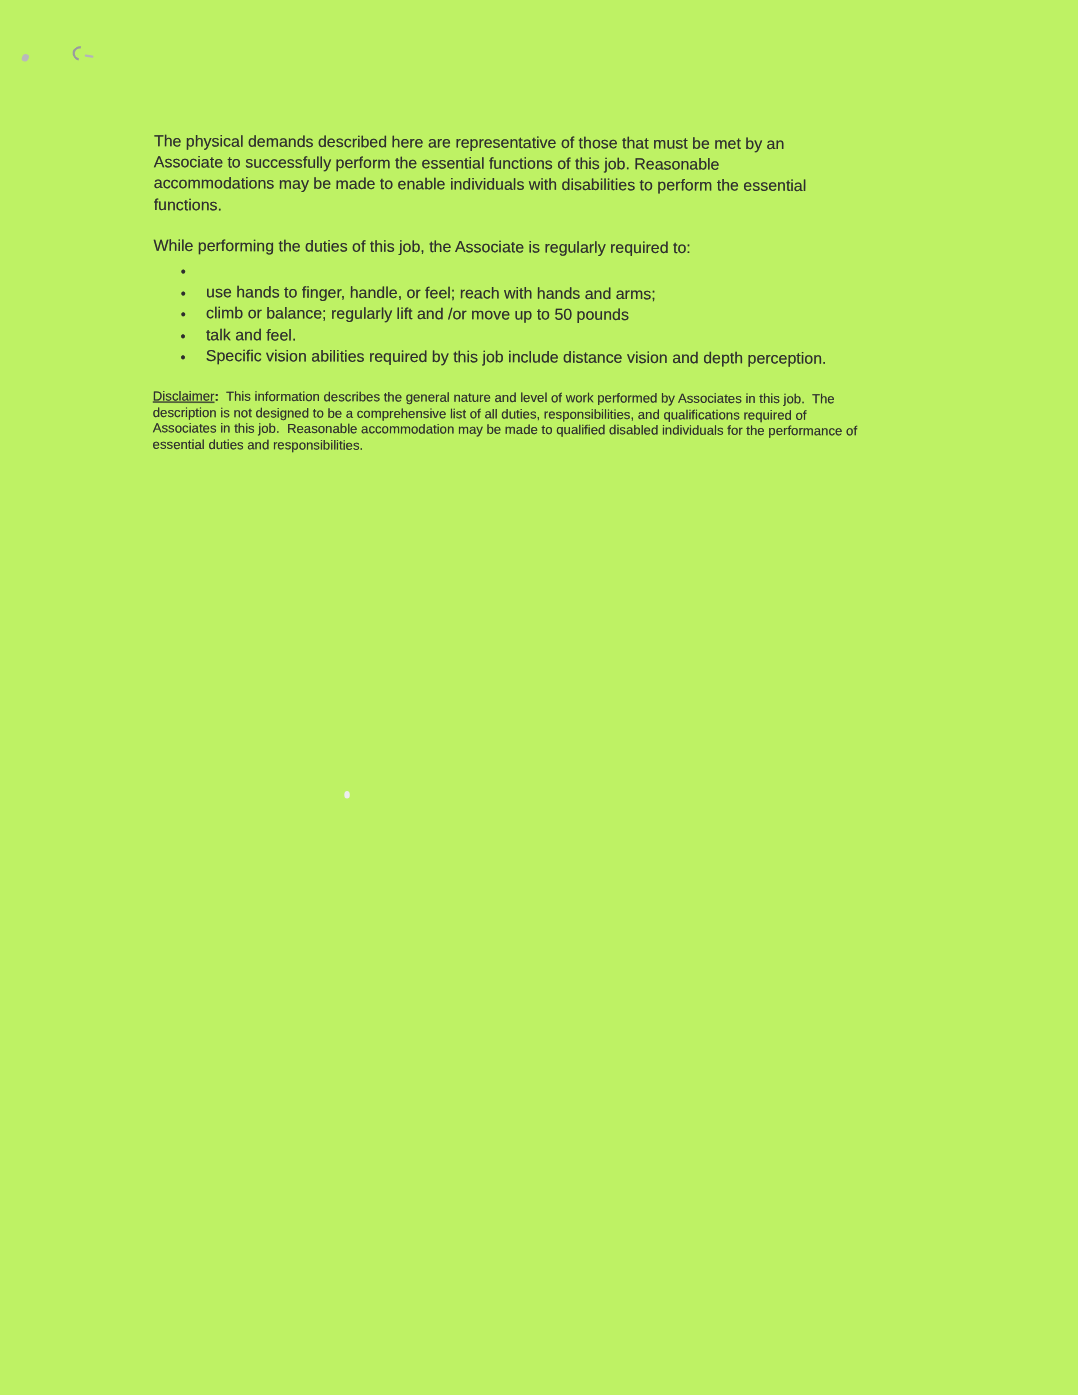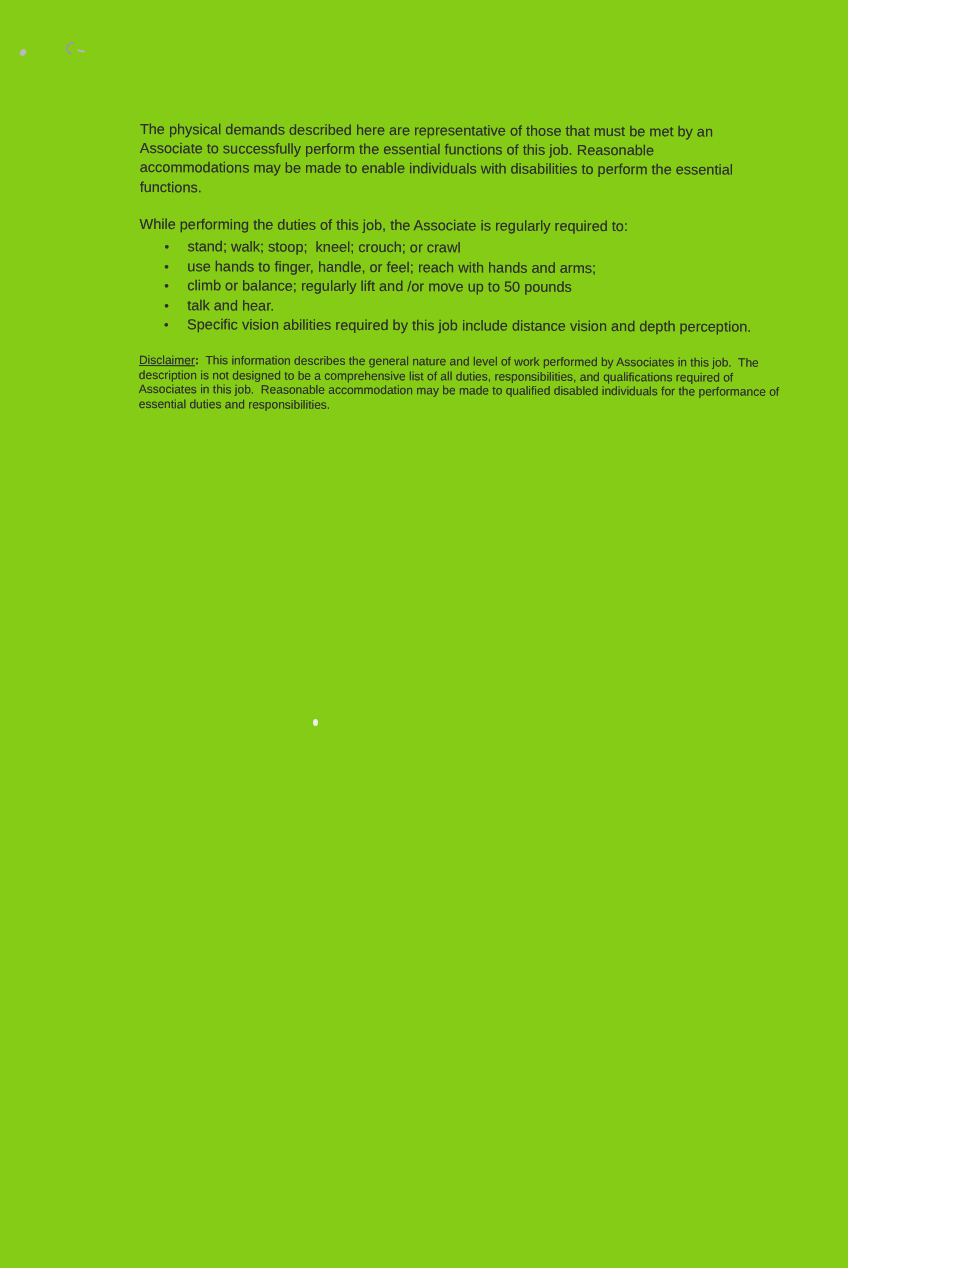--- a/index.html
+++ b/index.html
@@ -5,23 +5,23 @@
   * { margin: 0; padding: 0; box-sizing: border-box; }
   html, body {
     width: 980px;
     height: 1268px;
     background: #ffffff;
     font-family: "Liberation Sans", sans-serif;
     overflow: hidden;
   }
   .page {
     position: relative;
-    width: 848px;
+    width: 980px;
     height: 1268px;
-    background: #84cc16;
+    background: #bef264;
   }
   
   .doc-content {
     position: absolute;
     left: 140px;
     top: 120px;
     width: 690px;
     color: #2e2e2e;
     transform: rotate(0.25deg);
     transform-origin: 0 0;
@@ -118,33 +118,32 @@
       <div class="line">functions.</div>
     </div>
 
     <div class="body-text para-2">
       <div class="line">While performing the duties of this job, the Associate is regularly required to:</div>
     </div>
 
     <div class="body-text bullet-list">
       <div class="bullet-row">
         <span class="bullet-glyph">•</span>
-        <span class="line">stand; walk; stoop;  kneel; crouch; or crawl</span>
       </div>
       <div class="bullet-row">
         <span class="bullet-glyph">•</span>
         <span class="line">use hands to finger, handle, or feel; reach with hands and arms;</span>
       </div>
       <div class="bullet-row">
         <span class="bullet-glyph">•</span>
         <span class="line">climb or balance; regularly lift and /or move up to 50 pounds</span>
       </div>
       <div class="bullet-row">
         <span class="bullet-glyph">•</span>
-        <span class="line">talk and hear.</span>
+        <span class="line">talk and feel.</span>
       </div>
       <div class="bullet-row">
         <span class="bullet-glyph">•</span>
         <span class="line">Specific vision abilities required by this job include distance vision and depth perception.</span>
       </div>
     </div>
 
     <div class="disclaimer">
       <div class="line"><span class="disclaimer-label">Disclaimer</span><span class="disclaimer-colon">:</span><span>  This information describes the general nature and level of work performed by Associates in this job.  The</span></div>
       <div class="line">description is not designed to be a comprehensive list of all duties, responsibilities, and qualifications required of</div>

